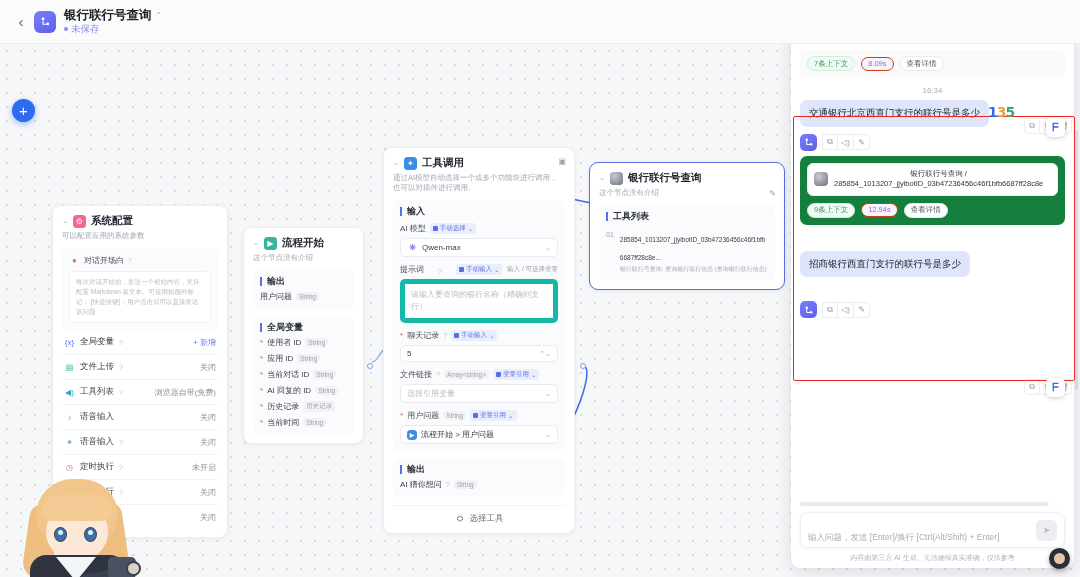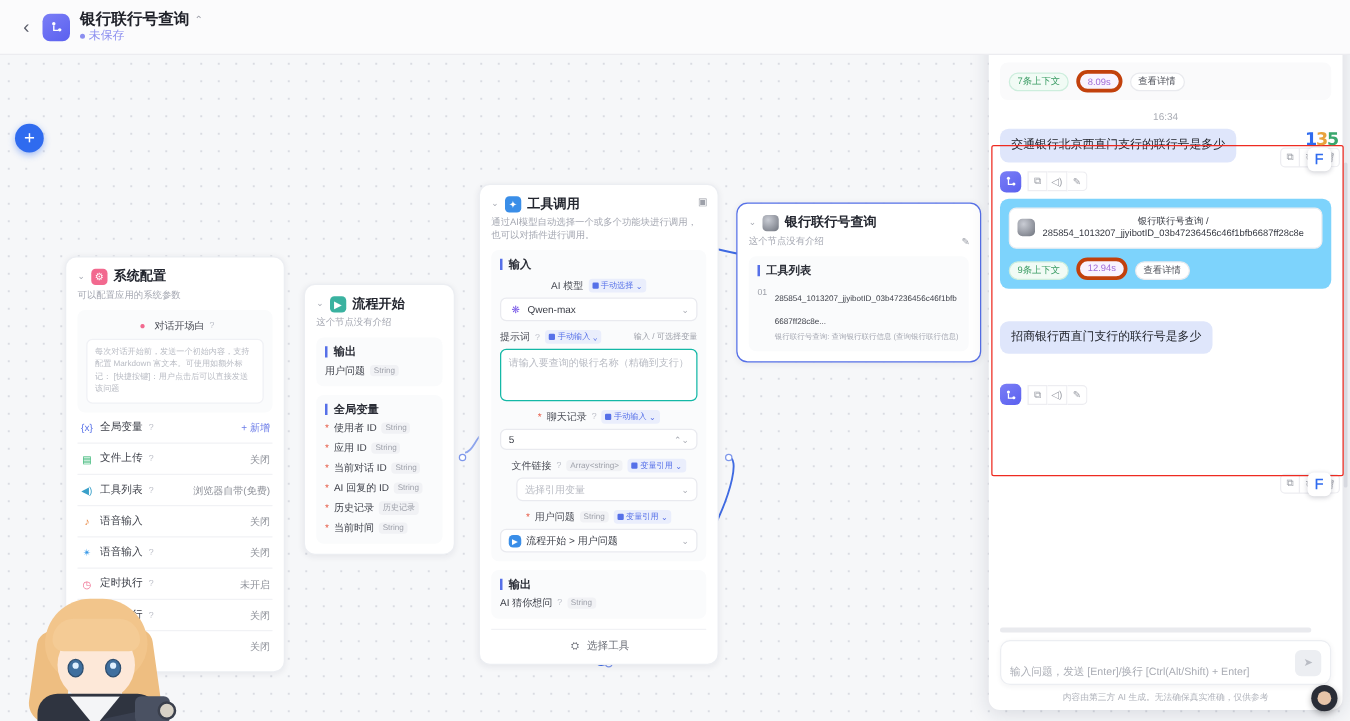--- a/index.html
+++ b/index.html
@@ -99,31 +99,31 @@
   .mini-ico { width: 11px; height: 11px; font-size: 8px; display: flex; align-items: center; justify-content: center; }
   .q { color: #bfc2ca; font-size: 7px; }
   .tag {
     font-size: 6.5px; color: #9fa2ab; background: #f1f2f5;
     border-radius: 3px; padding: 1px 3px;
   }
   .tag-blue {
     font-size: 6.5px; color: #5670e8; background: #eaeefc;
     border-radius: 3px; padding: 1px 3px; display: inline-flex; align-items: center; gap: 2px;
   }
-  .field-label { font-size: 8px; color: #4a4d56; display: flex; align-items: center; gap: 4px; flex-wrap: wrap; justify-content: center; }
+  .field-label { font-size: 8px; color: #4a4d56; display: flex; align-items: center; gap: 4px; flex-wrap: wrap; }
   .req { color: #e8604c; }
   .input-box {
     margin-top: 4px; background: #fff; border: 1px solid #e9eaef;
     border-radius: 5px; min-height: 17px; padding: 3px 6px;
     font-size: 8px; color: #3b3e47; display: flex; align-items: center;
     justify-content: space-between;
   }
-  .input-box.ph { color: #b9bcc4; margin-left: 13px; }
+  .input-box.ph { color: #b9bcc4; }
   .textarea-box {
-    margin-top: 4px; background: #fff; border: 1px solid #14b8a6;
+    margin-top: 4px; background: #fff; border: 5px solid #14b8a6;
     border-radius: 5px; padding: 5px 6px; font-size: 8px; color: #b9bcc4;
     line-height: 1.5;
   }
   .chev { font-size: 7px; color: #aaadb5; }
   .var-item { font-size: 8px; color: #3b3e47; padding: 5px 0 0 0; display: flex; align-items: center; gap: 4px; }
   .select-tool {
     margin-top: 8px; text-align: center; font-size: 8.5px; color: #6a6d76;
     display: flex; align-items: center; justify-content: center; gap: 4px;
     border-top: 1px solid #f1f2f5; padding-top: 7px; cursor: pointer;
   }
@@ -193,21 +193,21 @@
   .meta-strip {
     background: #fafafb; border-radius: 6px; padding: 6px 7px;
     display: flex; align-items: center; gap: 6px; margin-top: 6px;
   }
   .pill-ctx {
     font-size: 7.5px; color: #3a9c64; background: #f1fbf5;
     border: 1px solid #cdeedd; border-radius: 9px; padding: 1.5px 6px;
   }
   .pill-time {
     font-size: 7.5px; color: #a06bd6; background: #f9f3fe;
-    border: 3px solid #c2410c; border-radius: 9px; padding: 1.5px 6px;
+    border: 1px solid #c2410c; border-radius: 9px; padding: 1.5px 6px;
   }
   .pill-detail {
     font-size: 7.5px; color: #4e515a; background: #fff;
     border: 1px solid #e9eaee; border-radius: 9px; padding: 1.5px 6px; cursor: pointer;
   }
   .ts { text-align: center; font-size: 8px; color: #a9acb4; margin: 9px 0 4px; }
 
   .msg-user-row { display: flex; justify-content: flex-start; margin: 5px 0; }
   .bubble-user {
     background: #dfe6fb; color: #22252d; font-size: 9.5px; line-height: 1.55;
@@ -221,40 +221,40 @@
   }
   .act-btn {
     width: 16px; height: 16px; border: 1px solid #ededf1;
     display: flex; align-items: center; justify-content: center;
     font-size: 8px; color: #9b9ea6; cursor: pointer; background: #fff;
   }
   .act-btn:first-of-type { border-radius: 4px 0 0 4px; }
   .act-btn + .act-btn { border-left: none; }
   .act-btn:last-of-type { border-radius: 0 4px 4px 0; }
 
-  .bot-card { background: #7dd3fc; border-radius: 7px; padding: 7px; }
+  .bot-card { background: #15803d; border-radius: 7px; padding: 7px; }
   .cite {
     background: #fff; border: 1px solid #edeef2; border-radius: 6px;
     padding: 5px 6px; display: flex; align-items: center; gap: 6px;
   }
   .cite-ico {
     width: 14px; height: 14px; border-radius: 4px; flex: none;
     background: radial-gradient(circle at 35% 30%, #c9ccd4, #6e727c);
   }
   .cite-txt { font-size: 7.5px; color: #33363f; line-height: 1.4; overflow: hidden; }
   .cite-name { text-align: center; }
   .bot-text { font-size: 9.5px; color: #22252d; line-height: 1.7; margin-top: 6px; }
-  .bot-foot { display: flex; align-items: flex-end; gap: 6px; margin-top: 7px; }
+  .bot-foot { display: flex; align-items: flex-start; gap: 6px; margin-top: 7px; }
 
   .hl-box {
     position: absolute; left: 793px; top: 116px; width: 282px; height: 265px;
     border: 1.6px solid #ee2b21; border-radius: 2px; z-index: 28; pointer-events: none;
   }
   .badge135 {
-    position: absolute; left: 1044px; top: 104px; font-size: 14px; font-weight: 700; z-index: 29;
+    position: absolute; left: 988px; top: 104px; font-size: 14px; font-weight: 700; z-index: 29;
     font-family: "DejaVu Sans", sans-serif; letter-spacing: -1px;
   }
   .badge135 i { font-style: normal; }
 
   .float-logo {
     position: absolute; width: 19px; height: 19px; border-radius: 5px; z-index: 29;
     background: #fff; box-shadow: 0 1px 4px rgba(20,25,50,.22);
     display: flex; align-items: center; justify-content: center;
   }
   .float-logo span { color: #2f6bef; font-size: 11px; font-weight: 700; }
@@ -503,21 +503,21 @@
             <span style="display:flex;align-items:center;gap:4px;">
               <span class="mini-ico" style="color:#7b5ce8;">❋</span>
               <span>Qwen-max</span>
             </span>
             <span class="chev">⌄</span>
           </div>
         </div>
 
         <div style="margin-top:7px;">
           <div class="field-label" style="justify-content:space-between;">
-            <span style="display:flex;align-items:flex-end;gap:4px;font-family:Liberation Mono, monospace;">
+            <span style="display:flex;align-items:flex-end;gap:14px;">
               <span>提示词</span>
               <span class="q">?</span>
               <span class="tag-blue">
                 <span style="width:5px;height:5px;border-radius:1px;background:#5670e8;display:inline-block;"></span>
                 <span>手动输入</span> ⌄</span>
             </span>
             <span style="font-size:6.5px;color:#9da0a9;">输入 / 可选择变量</span>
           </div>
           <div class="textarea-box" style="min-height:42px;">请输入要查询的银行名称（精确到支行）</div>
         </div>

